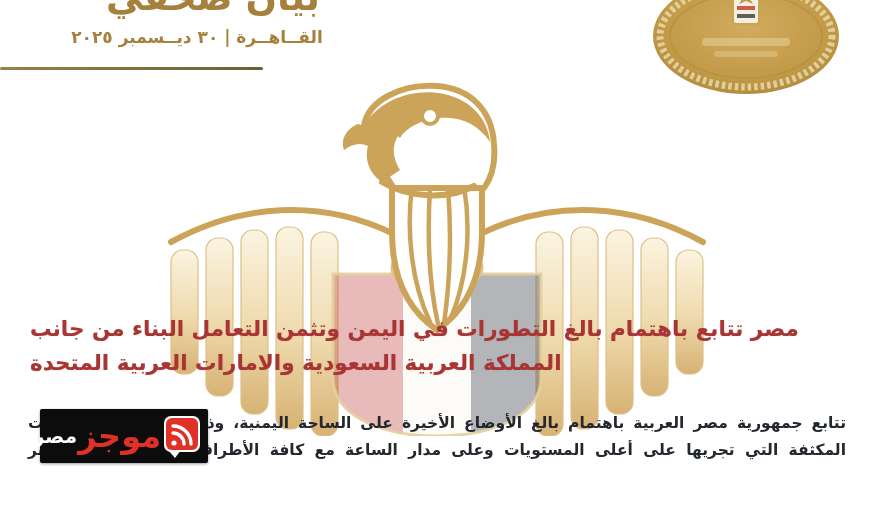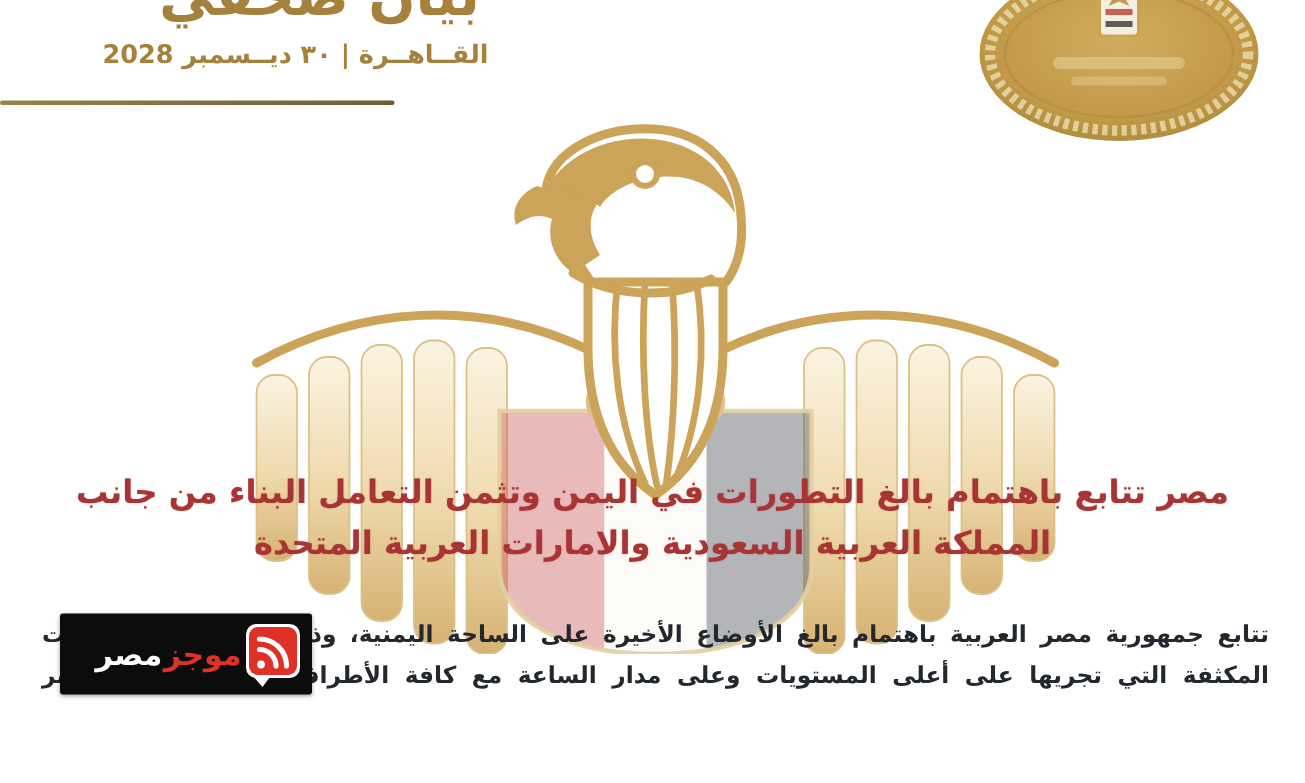--- a/index.html
+++ b/index.html
@@ -24,51 +24,51 @@
     background:linear-gradient(to right,#968349,#6e5e34);
     border-radius:2px;
   }
   
   .seal{ position:absolute; top:-16px; left:650px; }
   
   .eagle{ position:absolute; top:82px; left:168px; }
   
   .headline{
     position:absolute; top:312px; left:30px; right:30px;
-    text-align:center; direction:rtl;
+    text-align:left; direction:rtl;
     color:var(--headline_red);
     font-size:21.5px; font-weight:700; line-height:34px;
     text-shadow:0 0 1px rgba(150,40,40,.35);
   }
   
   .body-text{
     position:absolute; top:410px; left:28px; right:24px;
     direction:rtl; color:var(--body_text);
     font-size:15.5px; font-weight:700; line-height:27.4px;
   }
   .body-line{ text-align:justify; text-align-last:justify; }
   
   .logo{
     position:absolute; top:409px; left:40px; width:168px; height:54px;
     background:var(--logo_bg); border-radius:2px;
     display:flex; flex-direction:row; align-items:center;
     direction:rtl; padding:0 6px; box-sizing:border-box; gap:1px;
     box-shadow:0 1px 3px rgba(0,0,0,.4);
   }
-  .logo .word-red{ color:var(--logo_red); font-size:20px; font-weight:700; line-height:1;}
+  .logo .word-red{ color:var(--logo_red); font-size:32px; font-weight:700; line-height:1;}
   .logo .word-white{ color:#ffffff; font-size:20px; font-weight:700; line-height:1;}
   .logo svg{ flex:0 0 auto; }
 </style>
 </head>
 <body>
 
 <div class="page">
 
   <div class="title">بيان صحفي</div>
-  <div class="dateline">القــاهــرة | ٣٠ ديــسمبر 2028</div>
+  <div class="dateline">القــاهــرة | ٣٠ ديــسمبر ٢٠٢٥</div>
   <div class="gold-rule"></div>
 
   <svg class="seal" width="192" height="118" viewBox="0 0 192 118">
     <defs>
       <radialGradient id="sealGrad" cx="50%" cy="42%" r="65%">
         <stop offset="0%" stop-color="#d2ab5e"></stop>
         <stop offset="70%" stop-color="#c19947"></stop>
         <stop offset="100%" stop-color="#ab873c"></stop>
       </radialGradient>
     </defs>

